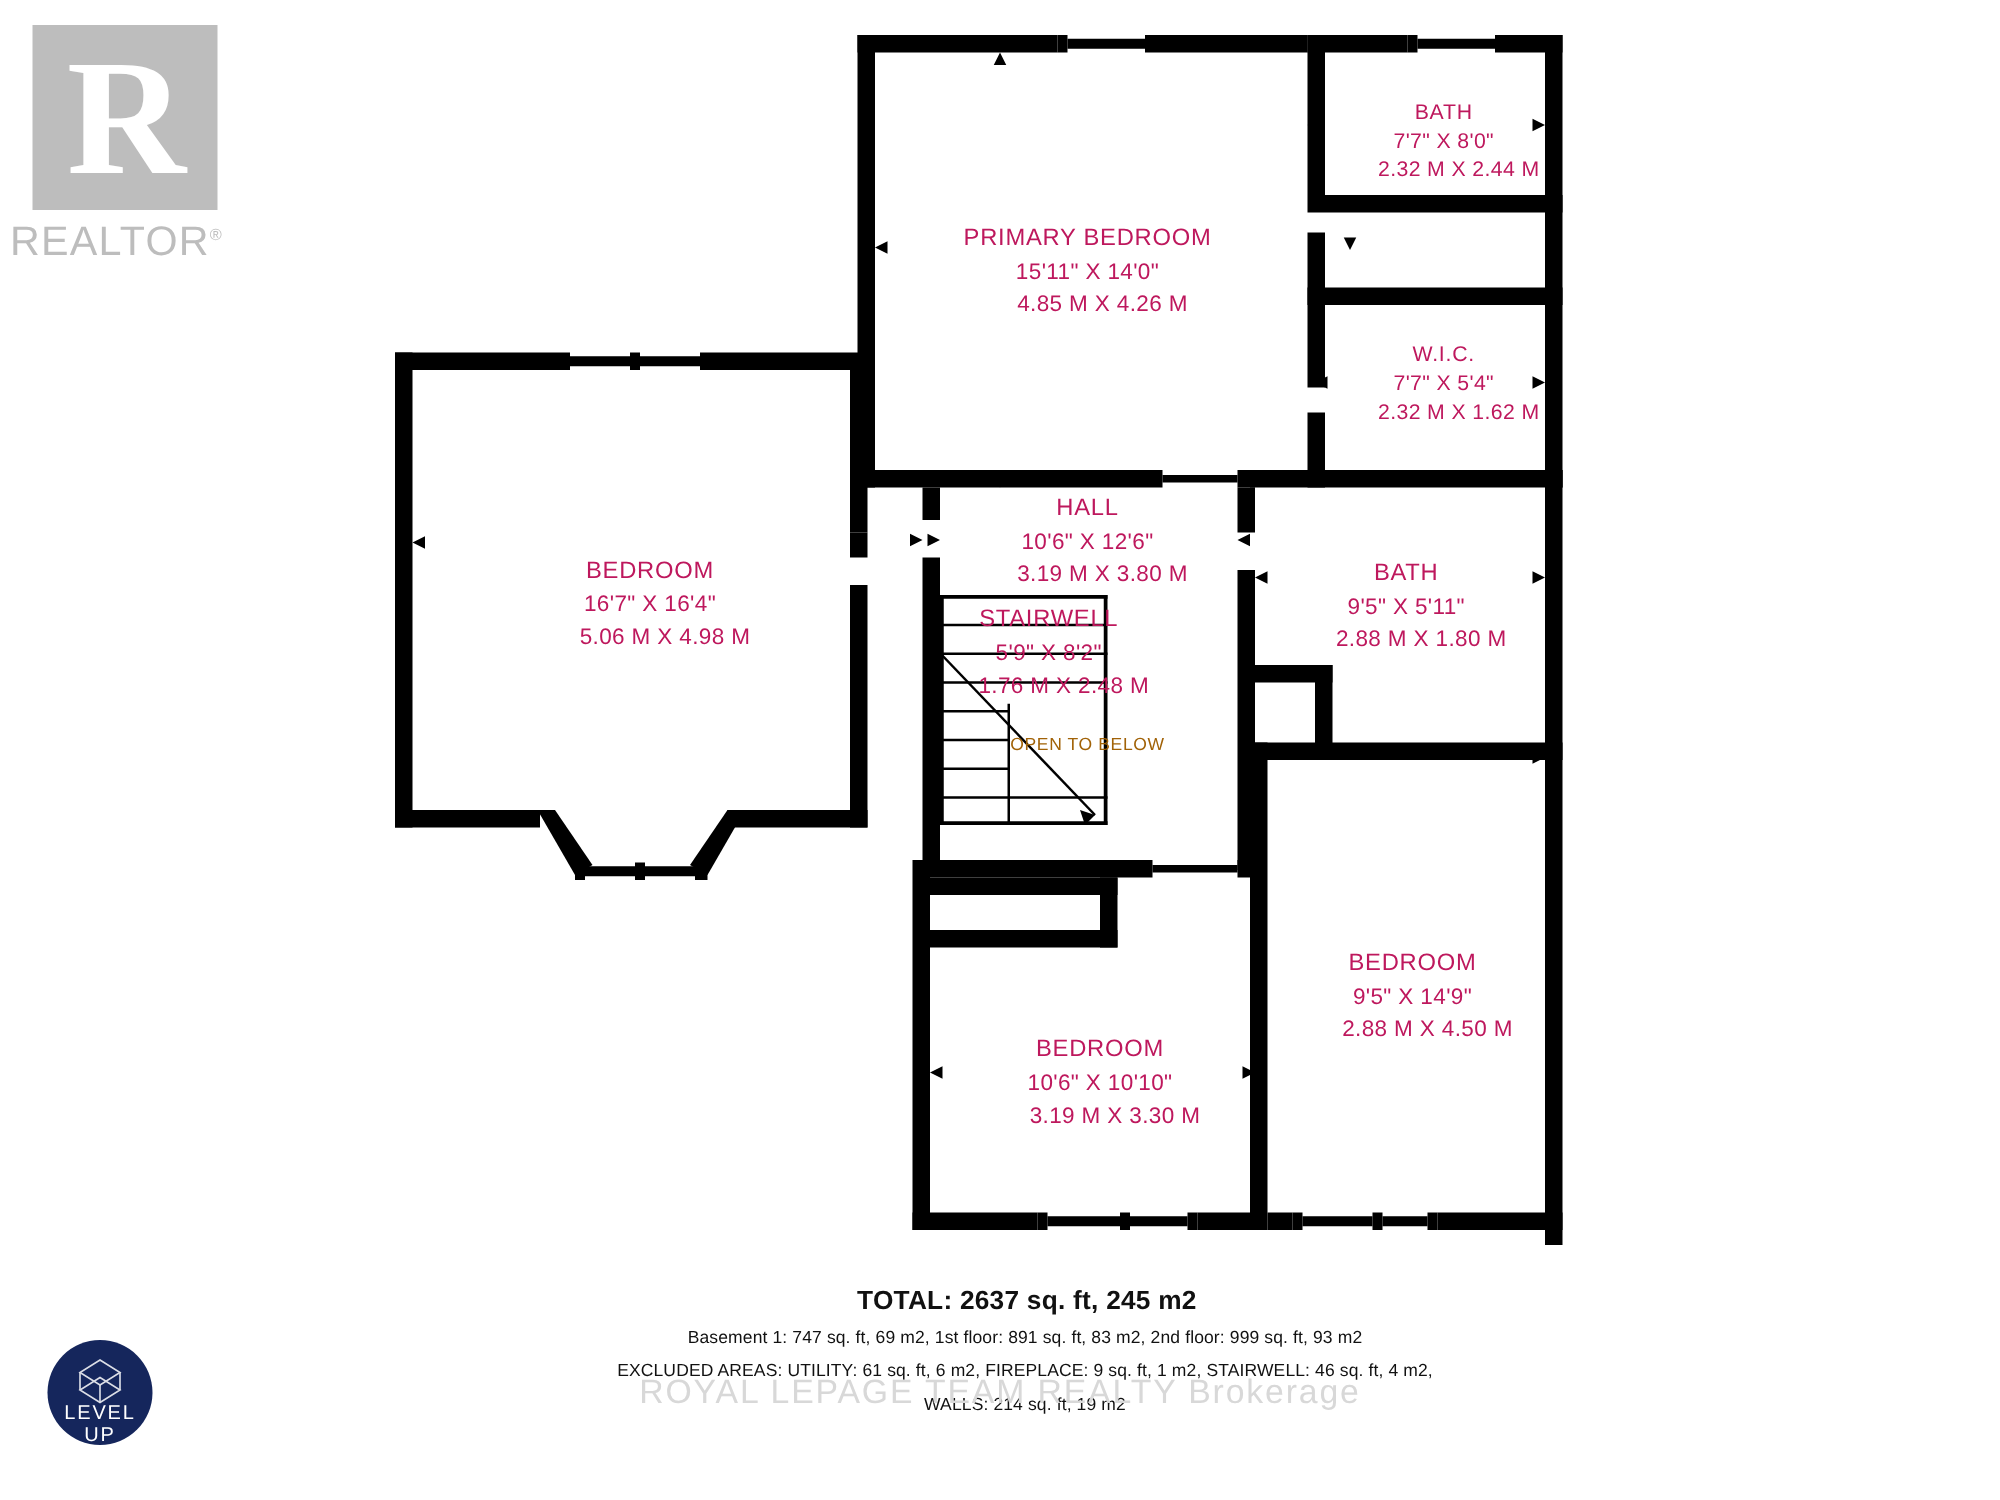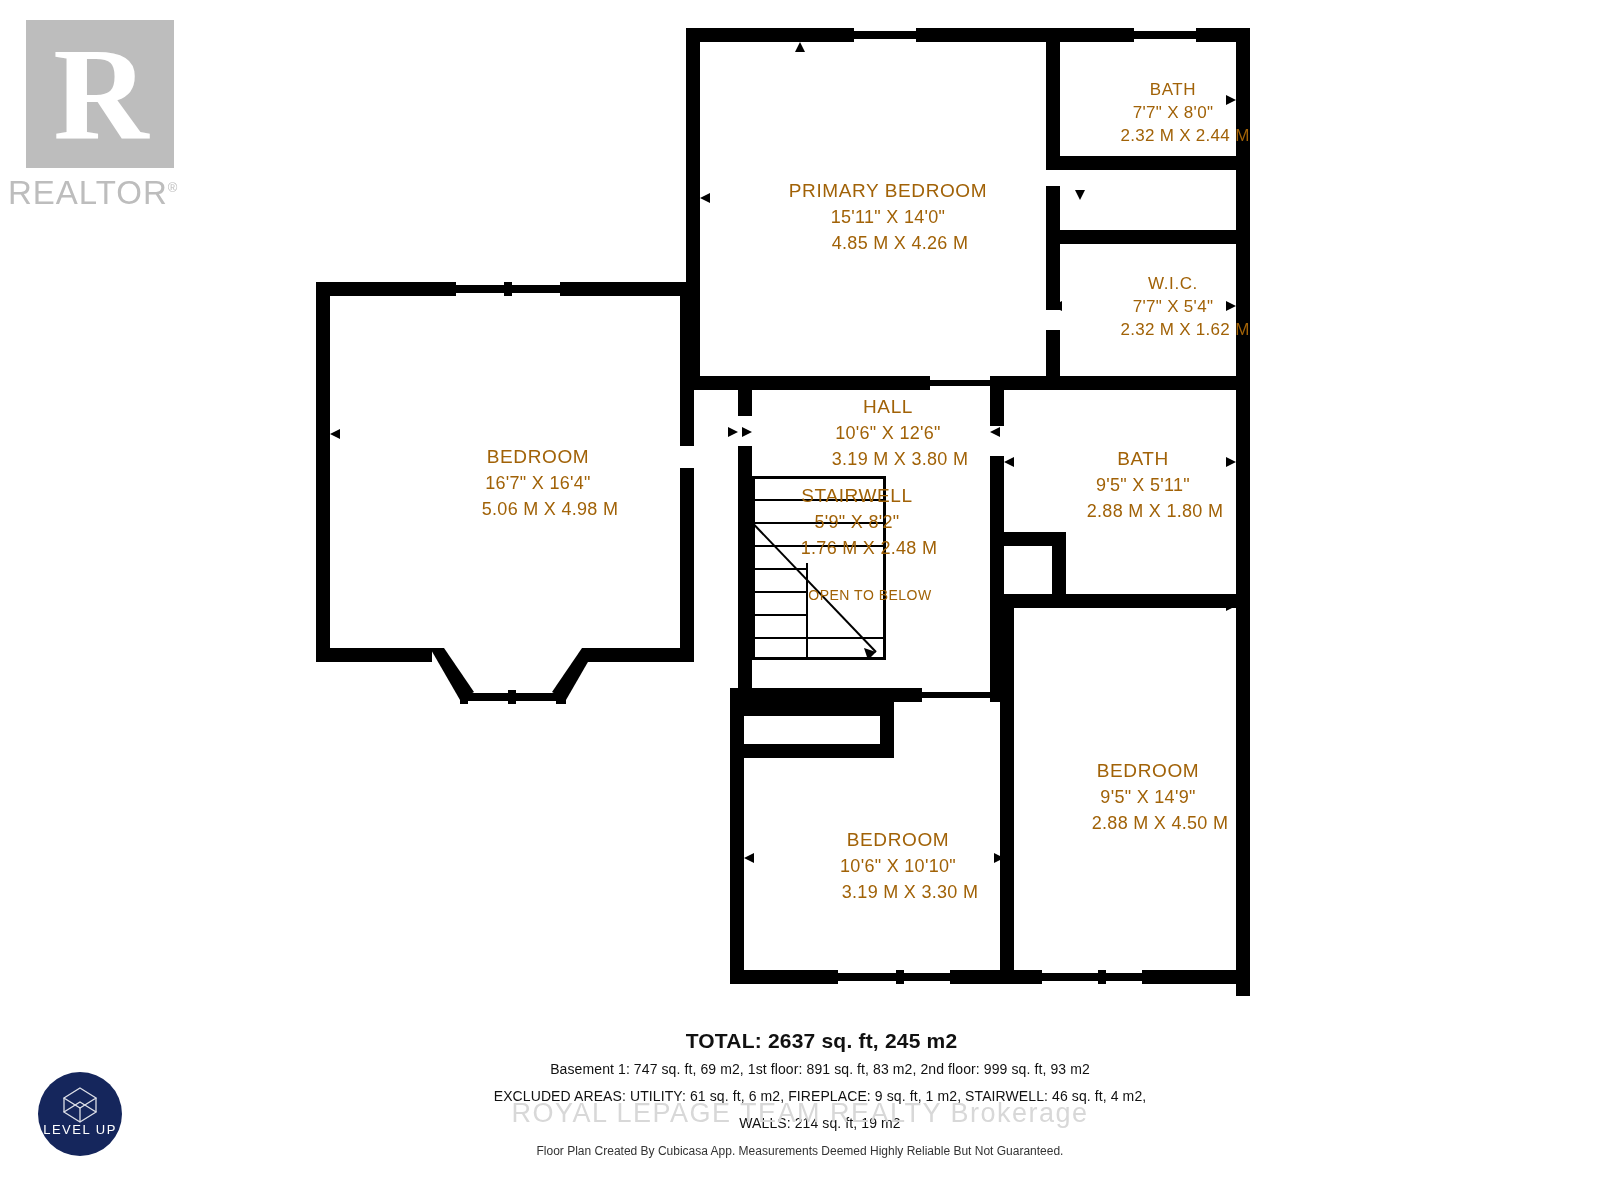--- a/index.html
+++ b/index.html
@@ -70,24 +70,23 @@
     height: 1030px;
   }
   #floorplan svg {
     display: block;
   }
 
   
   .room-label {
     position: absolute;
     text-align: center;
-    color: #a16207;
+    color: #be185d;
     font-family: "Liberation Sans", sans-serif;
     pointer-events: none;
-    margin-left: 18px;
   }
   .room-label .rl-name {
     font-size: 19px;
     letter-spacing: 0.6px;
     white-space: nowrap;
     line-height: 26px;
   }
   .room-label .rl-imp {
     font-size: 18px;
     letter-spacing: 0.3px;
@@ -173,21 +172,21 @@
     border-radius: 50%;
     background: #15265c;
   }
   #levelup-logo .lu-text {
     position: absolute;
     left: 0;
     top: 50px;
     width: 84px;
     text-align: center;
     color: #ffffff;
-    font-size: 13px;
+    font-size: 16px;
     letter-spacing: 1.5px;
   }
 </style>
 </head>
 <body>
 
 <div id="realtor-watermark">
   <div class="r-block">
     <div class="r-letter">R</div>
   </div>
@@ -401,21 +400,20 @@
   </div>
 
   <div class="note-label" style="left:760px; top:587px; width:220px;">OPEN TO BELOW</div>
 </div>
 
 <div id="summary">
   <div class="total-line">TOTAL: 2637 sq. ft, 245 m2</div>
   <div class="detail-line">Basement 1: 747 sq. ft, 69 m2, 1st floor: 891 sq. ft, 83 m2, 2nd floor: 999 sq. ft, 93 m2</div>
   <div class="detail-line">EXCLUDED AREAS: UTILITY: 61 sq. ft, 6 m2, FIREPLACE: 9 sq. ft, 1 m2, STAIRWELL: 46 sq. ft, 4 m2,</div>
   <div class="detail-line">WALLS: 214 sq. ft, 19 m2</div>
-  <div class="credit-line">Floor Plan Created By Cubicasa App. Measurements Deemed Highly Reliable But Not Guaranteed.</div>
 </div>
 
 <div id="brokerage-watermark">ROYAL LEPAGE TEAM REALTY  Brokerage</div>
 
 <div id="levelup-logo">
   <div class="lu-circle"></div>
   <svg width="84" height="84" style="position:absolute;left:0;top:0;">
     <g fill="none" stroke="#ffffff" stroke-width="1.3" opacity="0.85">
       <polygon points="42,16 58,26 42,36 26,26"></polygon>
       <polygon points="42,30 58,40 42,50 26,40"></polygon>

